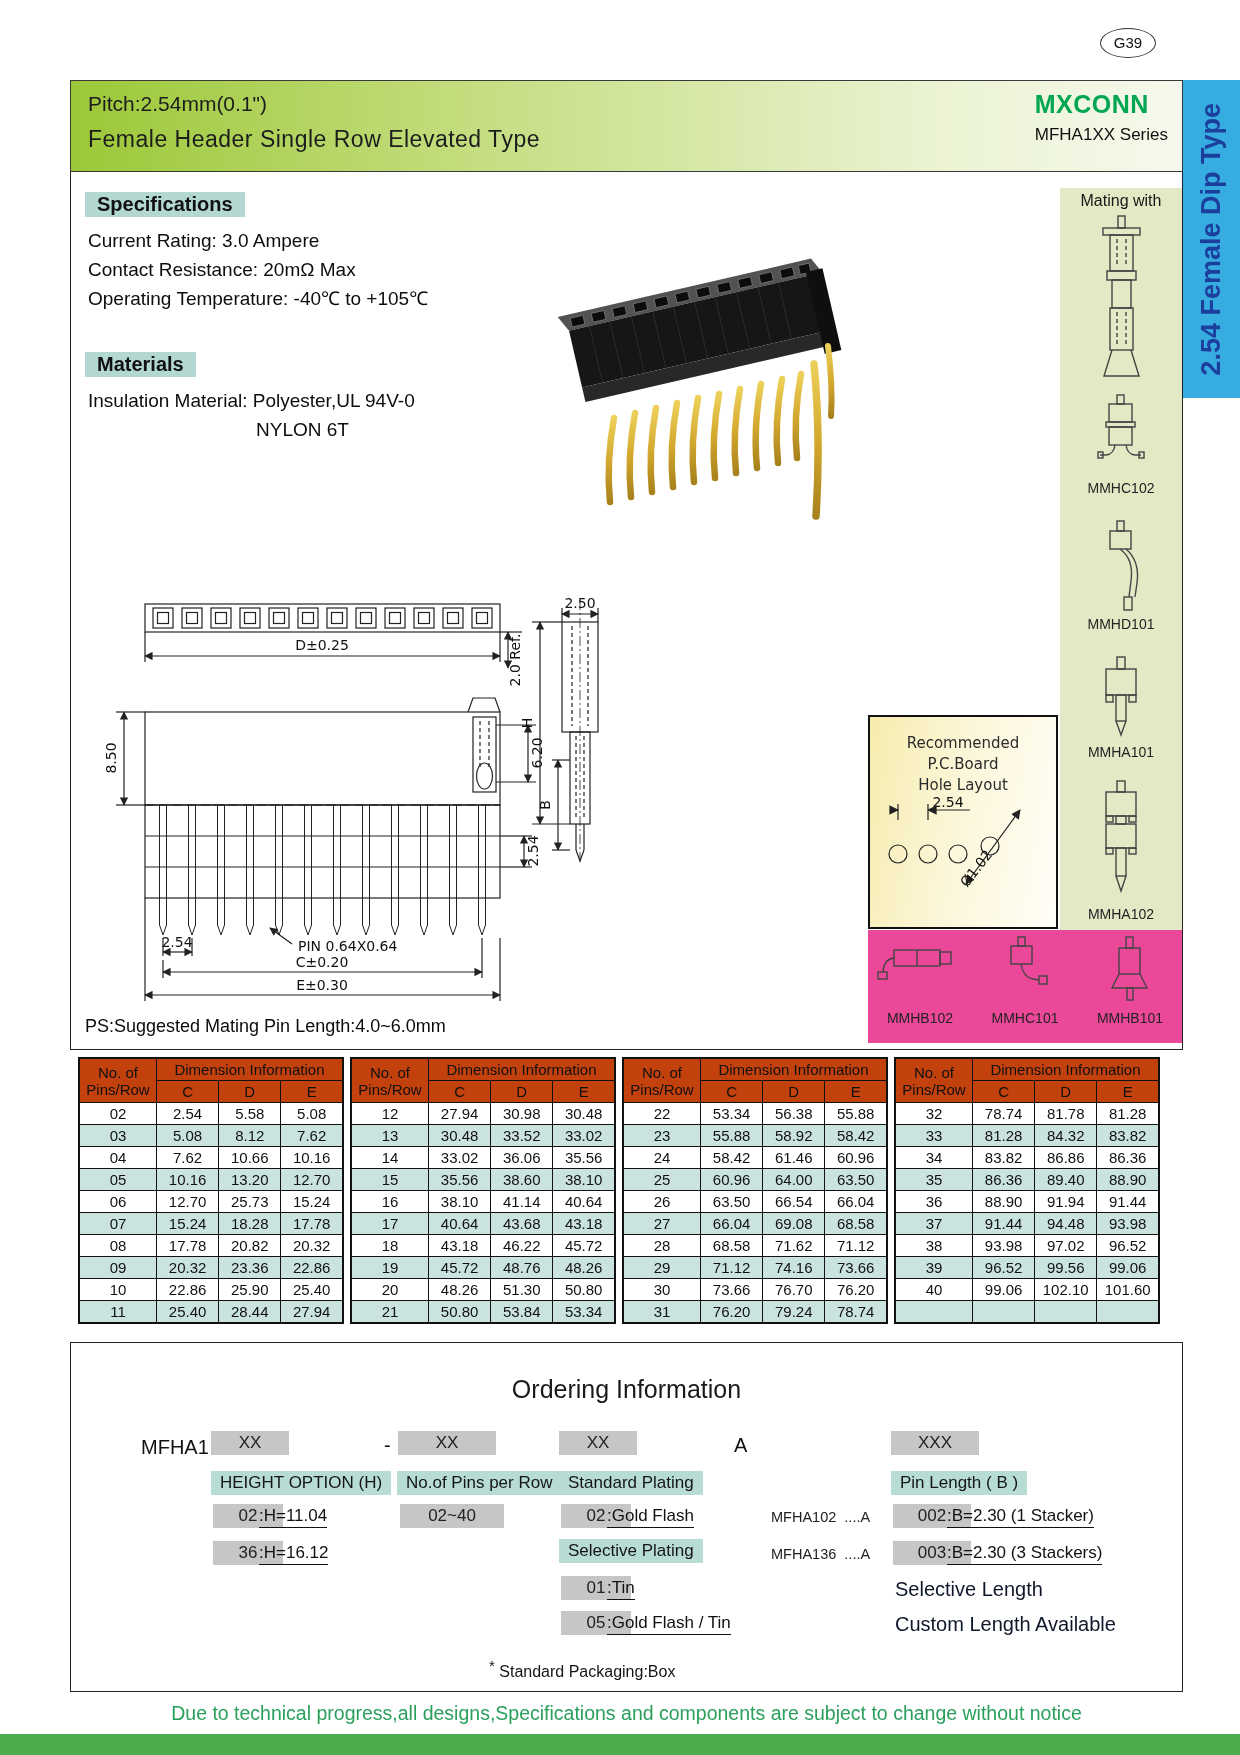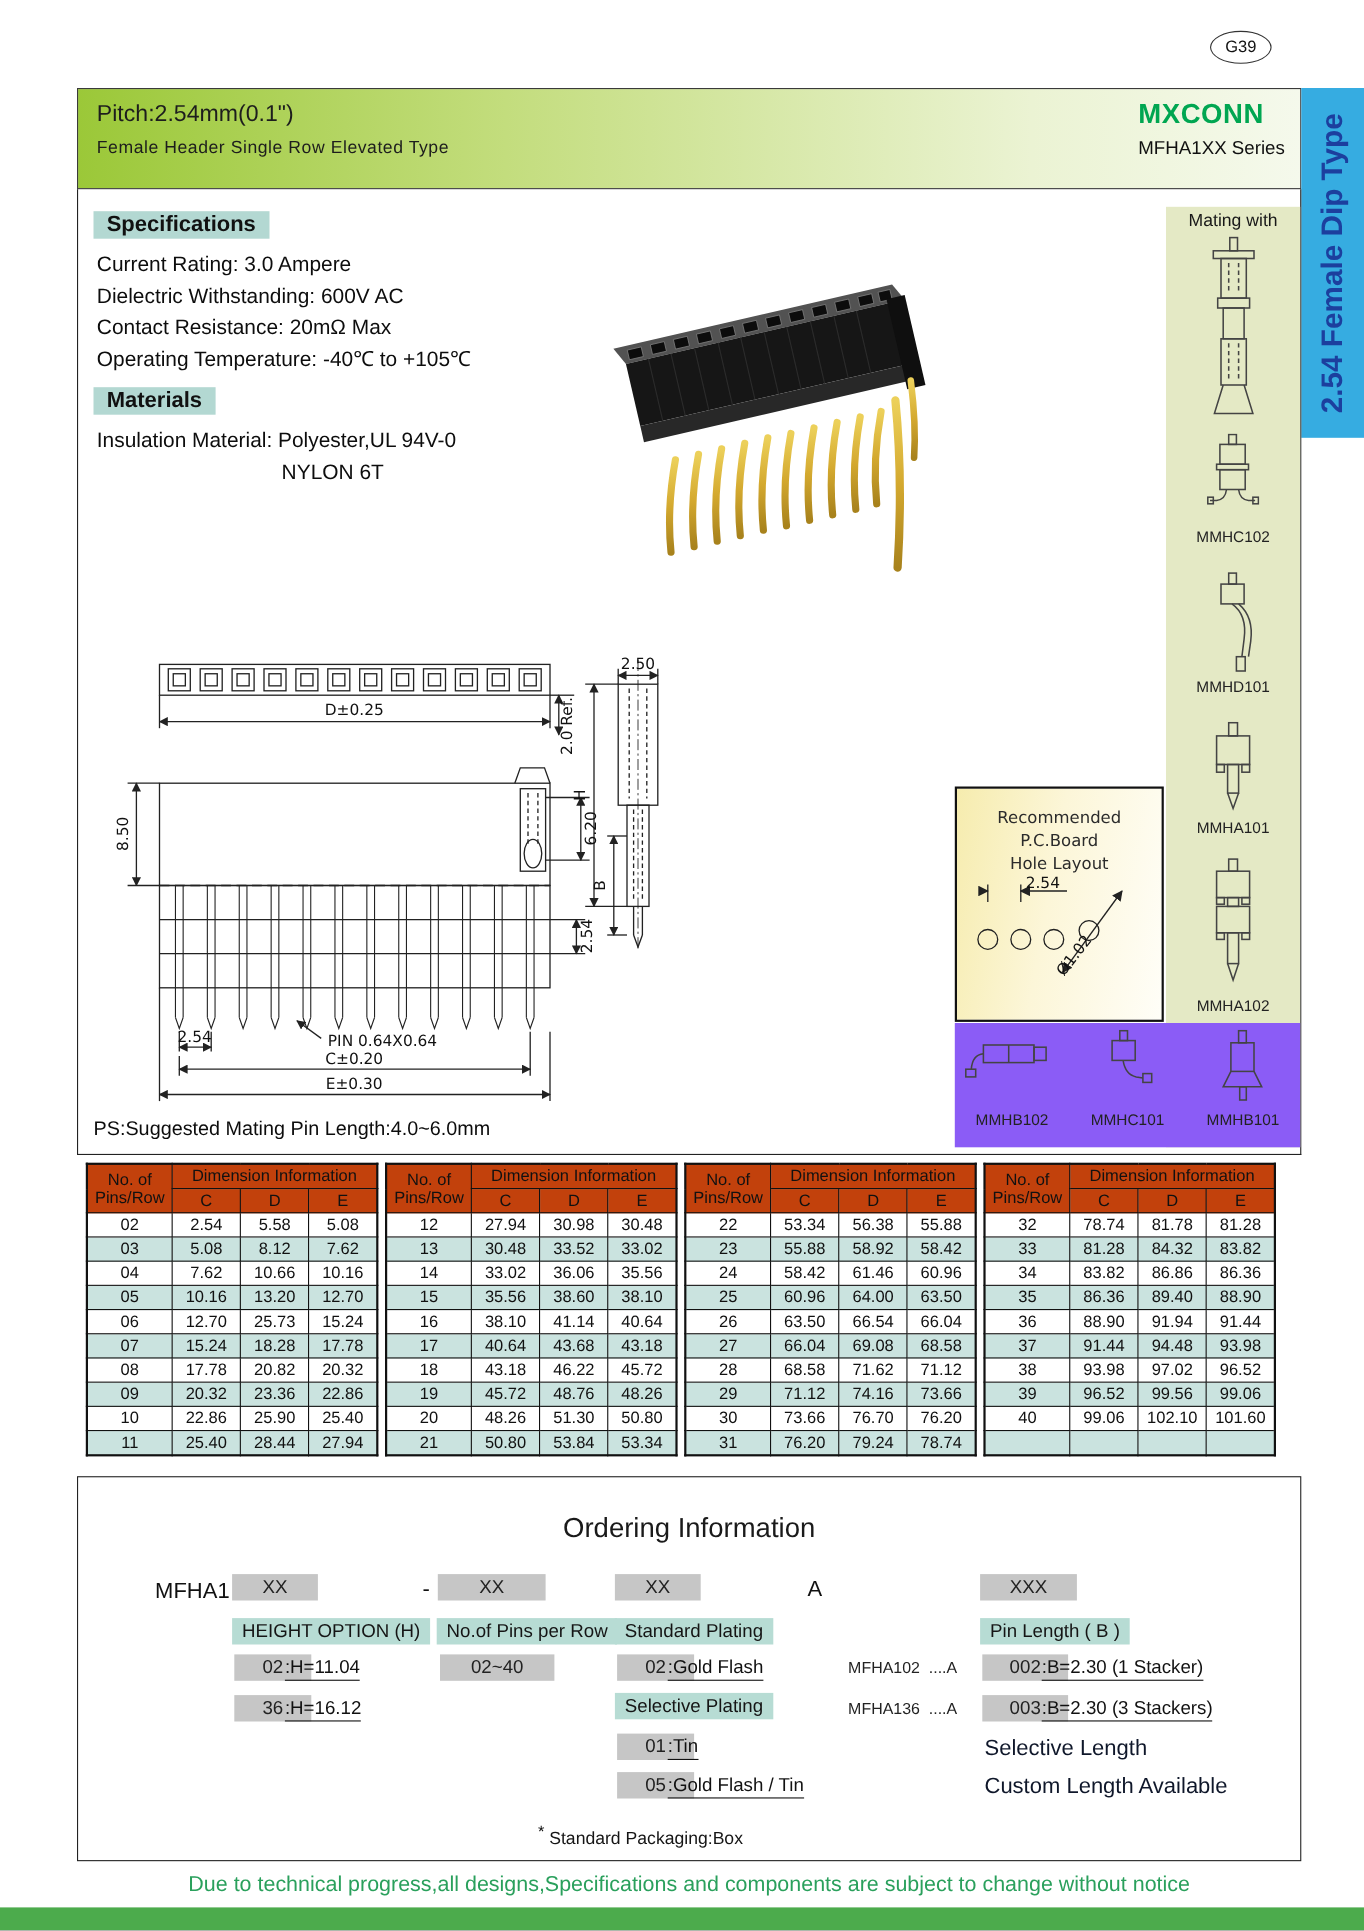--- a/index.html
+++ b/index.html
@@ -6,38 +6,38 @@
   .page{position:relative;width:1240px;height:1755px;background:#fff;overflow:hidden;
         font-family:"Liberation Sans",sans-serif;color:#111;}
   .abs{position:absolute;}
   
   .gbadge{left:1100px;top:28px;width:54px;height:28px;border:1.6px solid #333;border-radius:50%;
           text-align:center;line-height:28px;font-size:15px;}
   
   .banner{left:70px;top:80px;width:1113px;height:92px;box-sizing:border-box;border:1px solid #3a3a3a;
           background:linear-gradient(90deg,#9bc838 0%,#c3dd7d 35%,#ebf3d3 78%,#f5f9ec 100%);}
   .banner-l1{left:88px;top:92px;font-size:21px;color:#1d1d1d;}
-  .banner-l2{left:88px;top:126px;font-size:16px;color:#1d1d1d;letter-spacing:.5px;}
+  .banner-l2{left:88px;top:126px;font-size:23px;color:#1d1d1d;letter-spacing:.5px;}
   .banner-right{right:72px;top:90px;text-align:left;}
   .brand{font-size:25px;font-weight:bold;color:#00a651;letter-spacing:.5px;}
   .series{font-size:17px;color:#101010;margin-top:6px;}
   
   .side-tab{left:1183px;top:80px;width:57px;height:318px;background:#36ace1;
             display:flex;align-items:center;justify-content:center;}
   .side-tab span{writing-mode:vertical-rl;transform:rotate(180deg);white-space:nowrap;
                  font-size:27px;font-weight:bold;color:#1c3f9e;}
   
   .main-box{left:70px;top:172px;width:1113px;height:878px;box-sizing:border-box;
             border:1.2px solid #222;border-top:none;}
   .sec-head{background:#b3d8d2;padding:1px 12px;font-size:20px;font-weight:bold;}
   .spec-lines,.mat-lines{font-size:19px;line-height:29px;color:#0d0d0d;}
   .indent{margin-left:168px;}
   
   .mate-col{left:1060px;top:188px;width:122px;height:855px;background:#e4e9c5;}
-  .mate-band{left:868px;top:930px;width:314px;height:113px;background:#8b5cf6;}
+  .mate-band{left:868px;top:930px;width:314px;height:113px;background:#ec4899;}
   .mate-head{width:100%;text-align:center;top:4px;font-size:16px;color:#181818;}
   .mate-label{width:100%;text-align:center;font-size:14px;color:#222;}
   .band-cell{position:absolute;top:0;width:104px;height:113px;}
   .band-cell .mate-label{position:absolute;top:80px;}
   .band-cell svg{position:absolute;top:6px;left:50%;transform:translateX(-50%);}
   .mi{display:block;margin:0 auto;}
   
   .pcb-box{left:868px;top:715px;width:190px;height:214px;box-sizing:border-box;border:2px solid #111;
            background:linear-gradient(100deg,#f6ecae 0%,#fcf6d8 45%,#fffef8 100%);}
   .pcb-title{margin-top:16px;text-align:center;font-family:"DejaVu Sans",sans-serif;
@@ -86,21 +86,20 @@
 
   <div class="abs side-tab">
     <span>2.54 Female Dip Type</span>
   </div>
 
   <div class="abs main-box"></div>
 
   <div class="abs sec-head" style="left:85px;top:192px;">Specifications</div>
   <div class="abs spec-lines" style="left:88px;top:226px;">
     <div>Current Rating: 3.0 Ampere</div>
-    <div>Dielectric Withstanding: 600V AC</div>
     <div>Contact Resistance: 20mΩ Max</div>
     <div>Operating Temperature: -40℃ to +105℃</div>
   </div>
 
   <div class="abs sec-head" style="left:85px;top:352px;">Materials</div>
   <div class="abs mat-lines" style="left:88px;top:386px;">
     <div>Insulation Material: Polyester,UL 94V-0</div>
     <div class="indent">NYLON 6T</div>
   </div>
 

